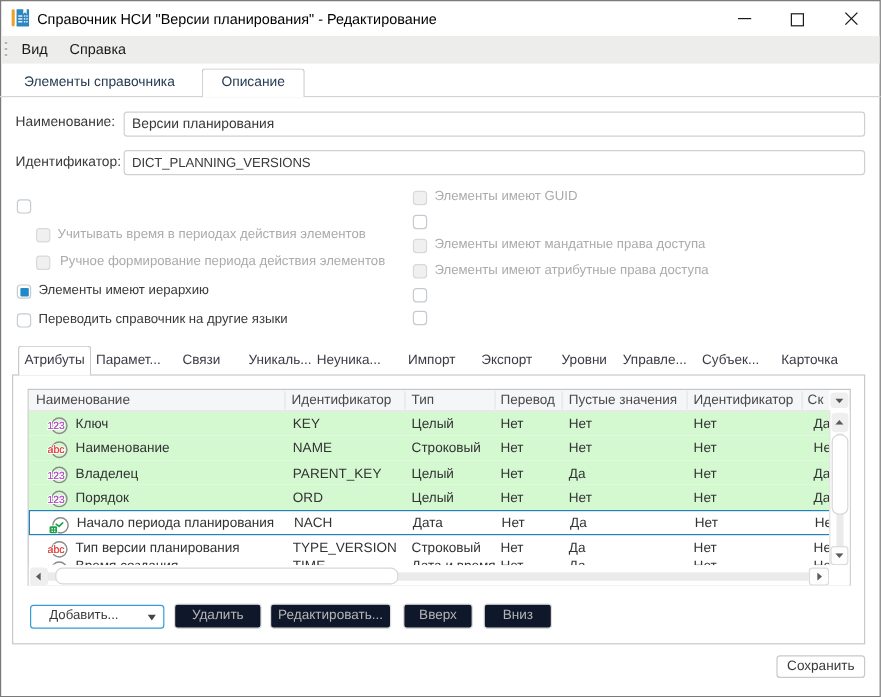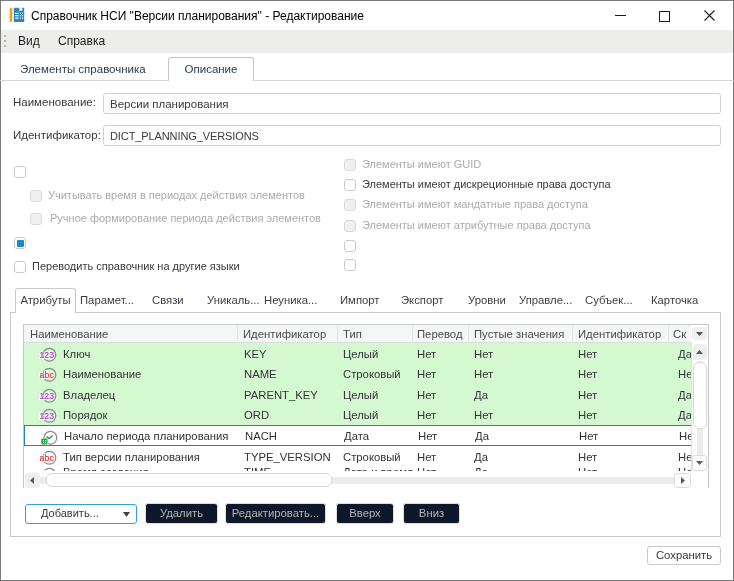--- a/index.html
+++ b/index.html
@@ -73,27 +73,27 @@
   <div class="abs t12" style="left:110px;top:130px;font-size:11px;letter-spacing:-0.1px;">DICT_PLANNING_VERSIONS</div>
 
   <div class="abs cb" style="left:14px;top:166px;"></div>
   <div class="abs cb dis" style="left:30px;top:190px;"></div>
   <div class="abs cbl dis" style="left:48px;top:189px;">Учитывать время в периодах действия элементов</div>
   <div class="abs cb dis" style="left:30px;top:213px;"></div>
   <div class="abs cbl dis" style="left:50px;top:212px;">Ручное формирование периода действия элементов</div>
   <div class="abs cb" style="left:14px;top:237px;">
       <div class="in"></div>
     </div>
+  <div class="abs cbl" style="left:32px;top:236px;">Элементы имеют иерархию</div>
   <div class="abs cb" style="left:14px;top:261px;"></div>
   <div class="abs cbl" style="left:32px;top:260px;">Переводить справочник на другие языки</div>
 
   <div class="abs cb dis" style="left:344px;top:159px;"></div>
   <div class="abs cbl dis" style="left:362px;top:158px;">Элементы имеют GUID</div>
   <div class="abs cb" style="left:344px;top:179px;"></div>
-  <div class="abs cbl" style="left:362px;top:178px;">Элементы имеют дискреционные права доступа</div>
   <div class="abs cb dis" style="left:344px;top:199px;"></div>
   <div class="abs cbl dis" style="left:362px;top:198px;">Элементы имеют мандатные права доступа</div>
   <div class="abs cb dis" style="left:344px;top:220px;"></div>
   <div class="abs cbl dis" style="left:362px;top:219px;">Элементы имеют атрибутные права доступа</div>
   <div class="abs cb" style="left:344px;top:240px;"></div>
   <div class="abs cb" style="left:344px;top:259px;"></div>
 
   <div class="abs page"></div>
   <div class="abs tab2"></div>
   <div class="abs tlab" style="left:15px;width:61px;text-align:center;z-index:4;">Атрибуты</div>

